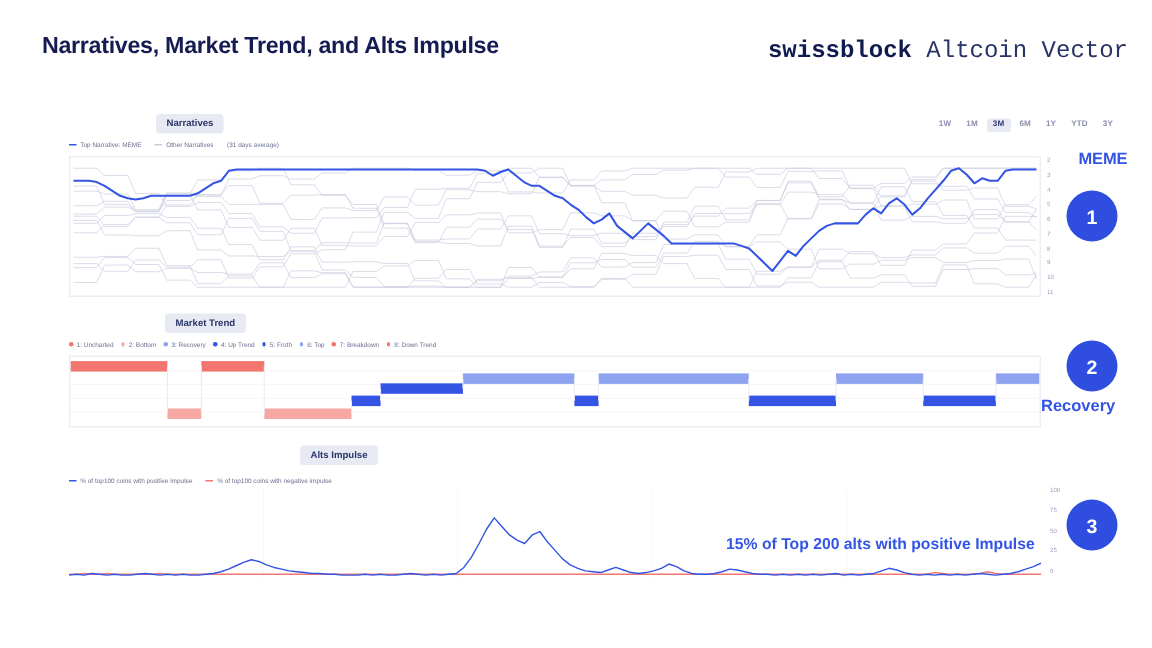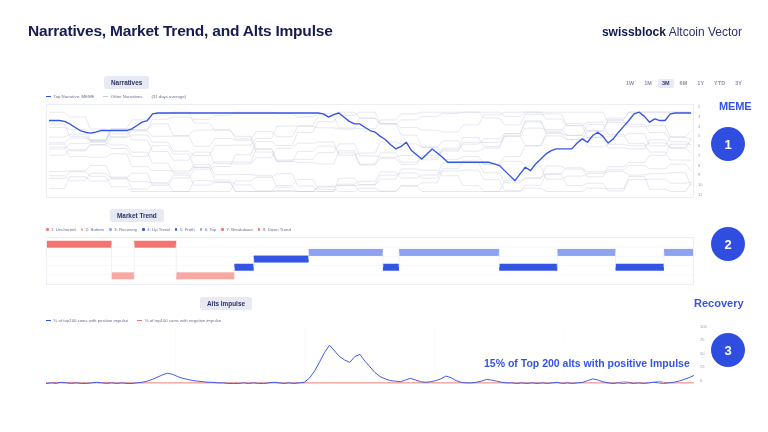--- a/index.html
+++ b/index.html
@@ -16,23 +16,24 @@
   }
 
   
   .hdr-title {
     position: absolute; left: 28px; top: 22px;
     font-size: 15.5px; font-weight: bold;
     color: #151c52; letter-spacing: -0.2px;
     white-space: nowrap;
   }
   .brand {
-    position: absolute; right: 26px; top: 25px;
-    font-size: 12px; white-space: nowrap;
+    position: absolute; right: 16px; top: 25px;
+    font-size: 16px; white-space: nowrap;
     color: #151c52;
+    font-family: Liberation Mono, monospace;
   }
   .brand b { font-weight: bold; color: #0f1a4f; }
   .brand span { font-weight: normal; color: #2a3367; }
 
   
   .ranges {
     position: absolute; right: 22px; top: 79px;
     display: flex; gap: 2px; align-items: center;
   }
   .range-btn {
@@ -240,21 +241,21 @@
           <rect x="452.20" y="25.74" width="58.14" height="7" fill="#3454e4"></rect>
           <line x1="452.20" x2="452.20" y1="14.42" y2="29.24" stroke="#e9ebf4" stroke-width="0.7"></line>
           <rect x="510.34" y="10.92" width="58.14" height="7" fill="#8da3ef"></rect>
           <line x1="510.34" x2="510.34" y1="29.24" y2="14.42" stroke="#e9ebf4" stroke-width="0.7"></line>
           <rect x="568.48" y="25.74" width="48.45" height="7" fill="#3454e4"></rect>
           <line x1="568.48" x2="568.48" y1="14.42" y2="29.24" stroke="#e9ebf4" stroke-width="0.7"></line>
           <rect x="616.93" y="10.92" width="29.07" height="7" fill="#8da3ef"></rect>
           <line x1="616.93" x2="616.93" y1="29.24" y2="14.42" stroke="#e9ebf4" stroke-width="0.7"></line>
         </svg>
       </div>
-    <div class="anno anno-recovery" style="left:665px; top:265px;margin-top:32px;">Recovery</div>
+    <div class="anno anno-recovery" style="left:665px; top:265px;">Recovery</div>
     <div class="badge" style="left:711px; top:227px;">2</div>
   </div>
 
   <div class="sec">
     <div class="sec-chip" style="left:200px; top:297px;">Alts Impulse</div>
     <div class="legend" id="legend-alts" style="left:46px; top:318px;">
         <div class="lg-item">
           <span class="lg-dash" style="background: rgb(52, 84, 228);"></span>
           <span>% of top100 coins with positive impulse</span>
         </div>

